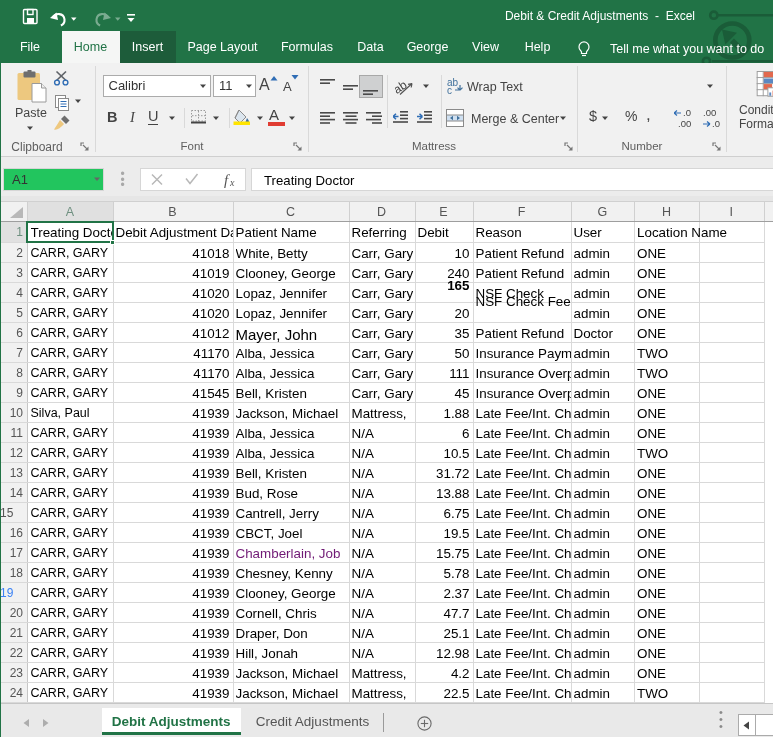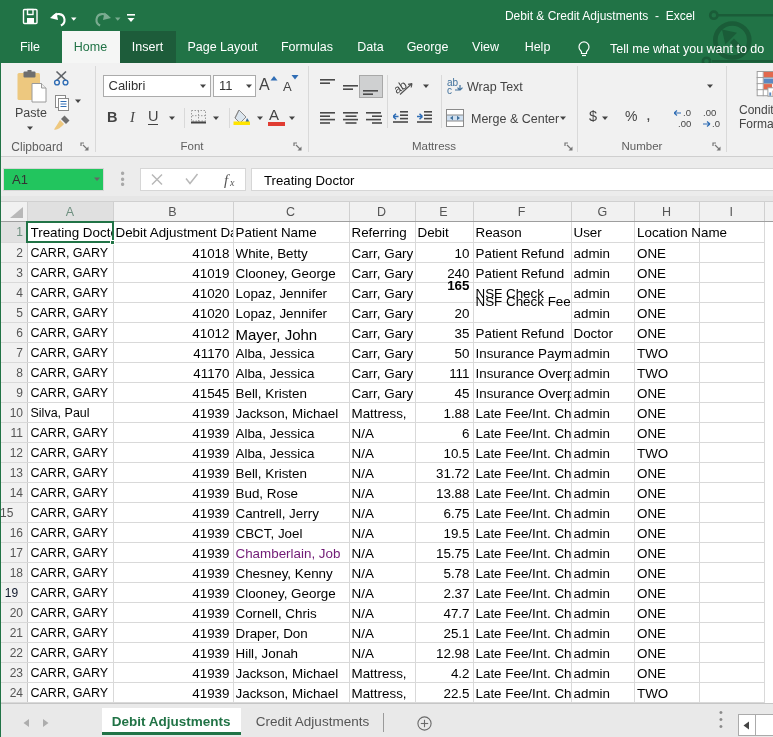--- a/index.html
+++ b/index.html
@@ -515,21 +515,21 @@
 <div class="abs" style="left:0;top:344.14px;width:23px;text-align:right;font-size:12px;color:#555;">18</div>
 <div class="abs" style="left:30.5px;top:344.14px;width:82.0px;font-size:12.5px;color:#000;white-space:nowrap;overflow:hidden;">CARR, GARY</div>
 <div class="abs" style="left:113.5px;top:344.14px;width:116.0px;text-align:right;font-size:13.4px;color:#000;white-space:nowrap;overflow:hidden;">41939</div>
 <div class="abs" style="left:235.5px;top:344.14px;width:113.0px;font-size:13.4px;color:#000;white-space:nowrap;overflow:hidden;">Chesney, Kenny</div>
 <div class="abs" style="left:351.5px;top:344.14px;width:63.0px;font-size:13.4px;color:#000;white-space:nowrap;overflow:hidden;">N/A</div>
 <div class="abs" style="left:415.5px;top:344.14px;width:54.0px;text-align:right;font-size:13.4px;color:#000;white-space:nowrap;overflow:hidden;">5.78</div>
 <div class="abs" style="left:475.5px;top:344.14px;width:95.0px;font-size:13.4px;color:#000;white-space:nowrap;overflow:hidden;">Late Fee/Int. Ch</div>
 <div class="abs" style="left:573.5px;top:344.14px;width:60.5px;font-size:13.4px;color:#000;white-space:nowrap;overflow:hidden;">admin</div>
 <div class="abs" style="left:637px;top:344.14px;width:62px;font-size:13.4px;color:#000;white-space:nowrap;overflow:hidden;">ONE</div>
 <div class="abs" style="left:0;top:380.21999999999997px;width:763.5px;height:1px;background:#d9d9d9;"></div>
-<div class="abs" style="left:0;top:364.18px;width:23px;text-align:center;font-size:12px;color:#0f172a;">19</div>
+<div class="abs" style="left:0;top:364.18px;width:23px;text-align:left;font-size:12px;color:#3b82f6;">19</div>
 <div class="abs" style="left:30.5px;top:364.18px;width:82.0px;font-size:12.5px;color:#000;white-space:nowrap;overflow:hidden;">CARR, GARY</div>
 <div class="abs" style="left:113.5px;top:364.18px;width:116.0px;text-align:right;font-size:13.4px;color:#000;white-space:nowrap;overflow:hidden;">41939</div>
 <div class="abs" style="left:235.5px;top:364.18px;width:113.0px;font-size:13.4px;color:#000;white-space:nowrap;overflow:hidden;">Clooney, George</div>
 <div class="abs" style="left:351.5px;top:364.18px;width:63.0px;font-size:13.4px;color:#000;white-space:nowrap;overflow:hidden;">N/A</div>
 <div class="abs" style="left:415.5px;top:364.18px;width:54.0px;text-align:right;font-size:13.4px;color:#000;white-space:nowrap;overflow:hidden;">2.37</div>
 <div class="abs" style="left:475.5px;top:364.18px;width:95.0px;font-size:13.4px;color:#000;white-space:nowrap;overflow:hidden;">Late Fee/Int. Ch</div>
 <div class="abs" style="left:573.5px;top:364.18px;width:60.5px;font-size:13.4px;color:#000;white-space:nowrap;overflow:hidden;">admin</div>
 <div class="abs" style="left:637px;top:364.18px;width:62px;font-size:13.4px;color:#000;white-space:nowrap;overflow:hidden;">ONE</div>
 <div class="abs" style="left:0;top:400.26px;width:763.5px;height:1px;background:#d9d9d9;"></div>
 <div class="abs" style="left:0;top:384.21999999999997px;width:23px;text-align:right;font-size:12px;color:#555;">20</div>

